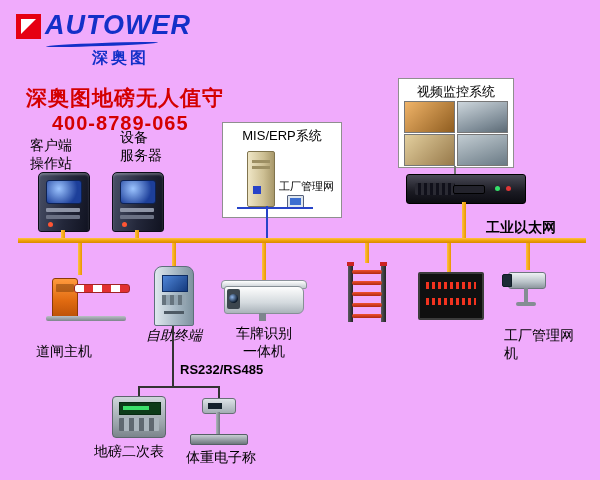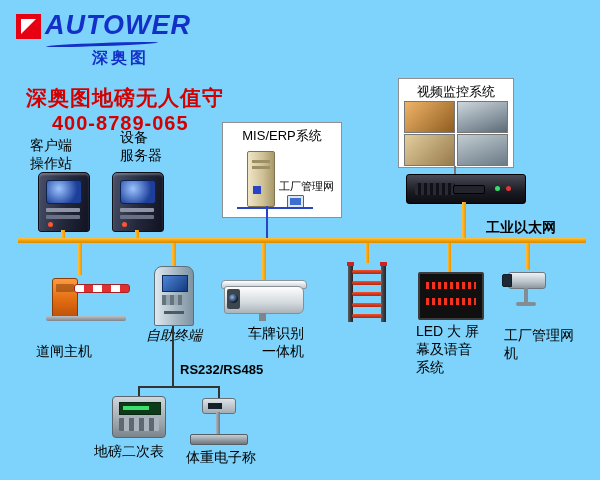--- a/index.html
+++ b/index.html
@@ -1,21 +1,21 @@
 <!DOCTYPE html>
 <html><head>
 <meta charset="utf-8">
 <style>
   html,body{margin:0;padding:0;background:#fff;}
-  #stage{position:relative;width:600px;height:480px;background:#7dd3fc;overflow:hidden;
+  #stage{position:relative;width:600px;height:480px;background:#f0abfc;overflow:hidden;
          font-family:"Liberation Sans","DejaVu Sans",sans-serif;color:#000;}
 
   
   .lbl{position:absolute;font-size:14px;line-height:1.3;white-space:pre-line;color:#000;}
-  .center{text-align:right;}
+  .center{text-align:center;}
   .logo-text{position:absolute;left:45px;top:10px;font-size:27px;font-weight:bold;font-style:italic;
              color:#1330c8;letter-spacing:1px;}
   .logo-swoosh{position:absolute;left:46px;top:43px;width:112px;height:3px;background:#1330c8;
              border-radius:50%;transform:rotate(-2deg);}
   .logo-sq{position:absolute;left:16px;top:14px;width:25px;height:25px;background:#e60012;}
   .logo-sq:after{content:"";position:absolute;left:5px;top:5px;width:0;height:0;
              border-left:15px solid #fff;border-bottom:15px solid transparent;}
   .logo-sub{position:absolute;left:92px;top:48px;font-size:16px;font-weight:bold;color:#1330c8;letter-spacing:3px;}
   .red-title{position:absolute;left:26px;top:84px;font-size:21px;font-weight:bold;color:#d40000;letter-spacing:1px;}
   .red-phone{position:absolute;left:52px;top:112px;font-size:20px;font-weight:bold;color:#d40000;letter-spacing:1px;}
@@ -236,23 +236,20 @@
     <span class="rung" style="top:19px;"></span>
     <span class="rung" style="top:30px;"></span>
     <span class="rung" style="top:41px;"></span>
     <span class="rung" style="top:52px;"></span>
   </div>
 
   <div class="ledp">
     <span class="row" style="top:8px;"></span>
     <span class="row" style="top:24px;"></span>
   </div>
-  <div class="lbl" style="left:416px;top:322px;">LED 大 屏
-幕及语音
-系统</div>
 
   <div class="cam-body"></div>
   <div class="cam-lens"></div>
   <div class="cam-arm"></div>
   <div class="cam-base"></div>
   <div class="lbl" style="left:504px;top:326px;">工厂管理网
 机</div>
 
   <div class="kline" style="left:172px;top:326px;width:2px;height:60px;"></div>
   <div class="kline" style="left:138px;top:386px;width:82px;height:2px;"></div>

